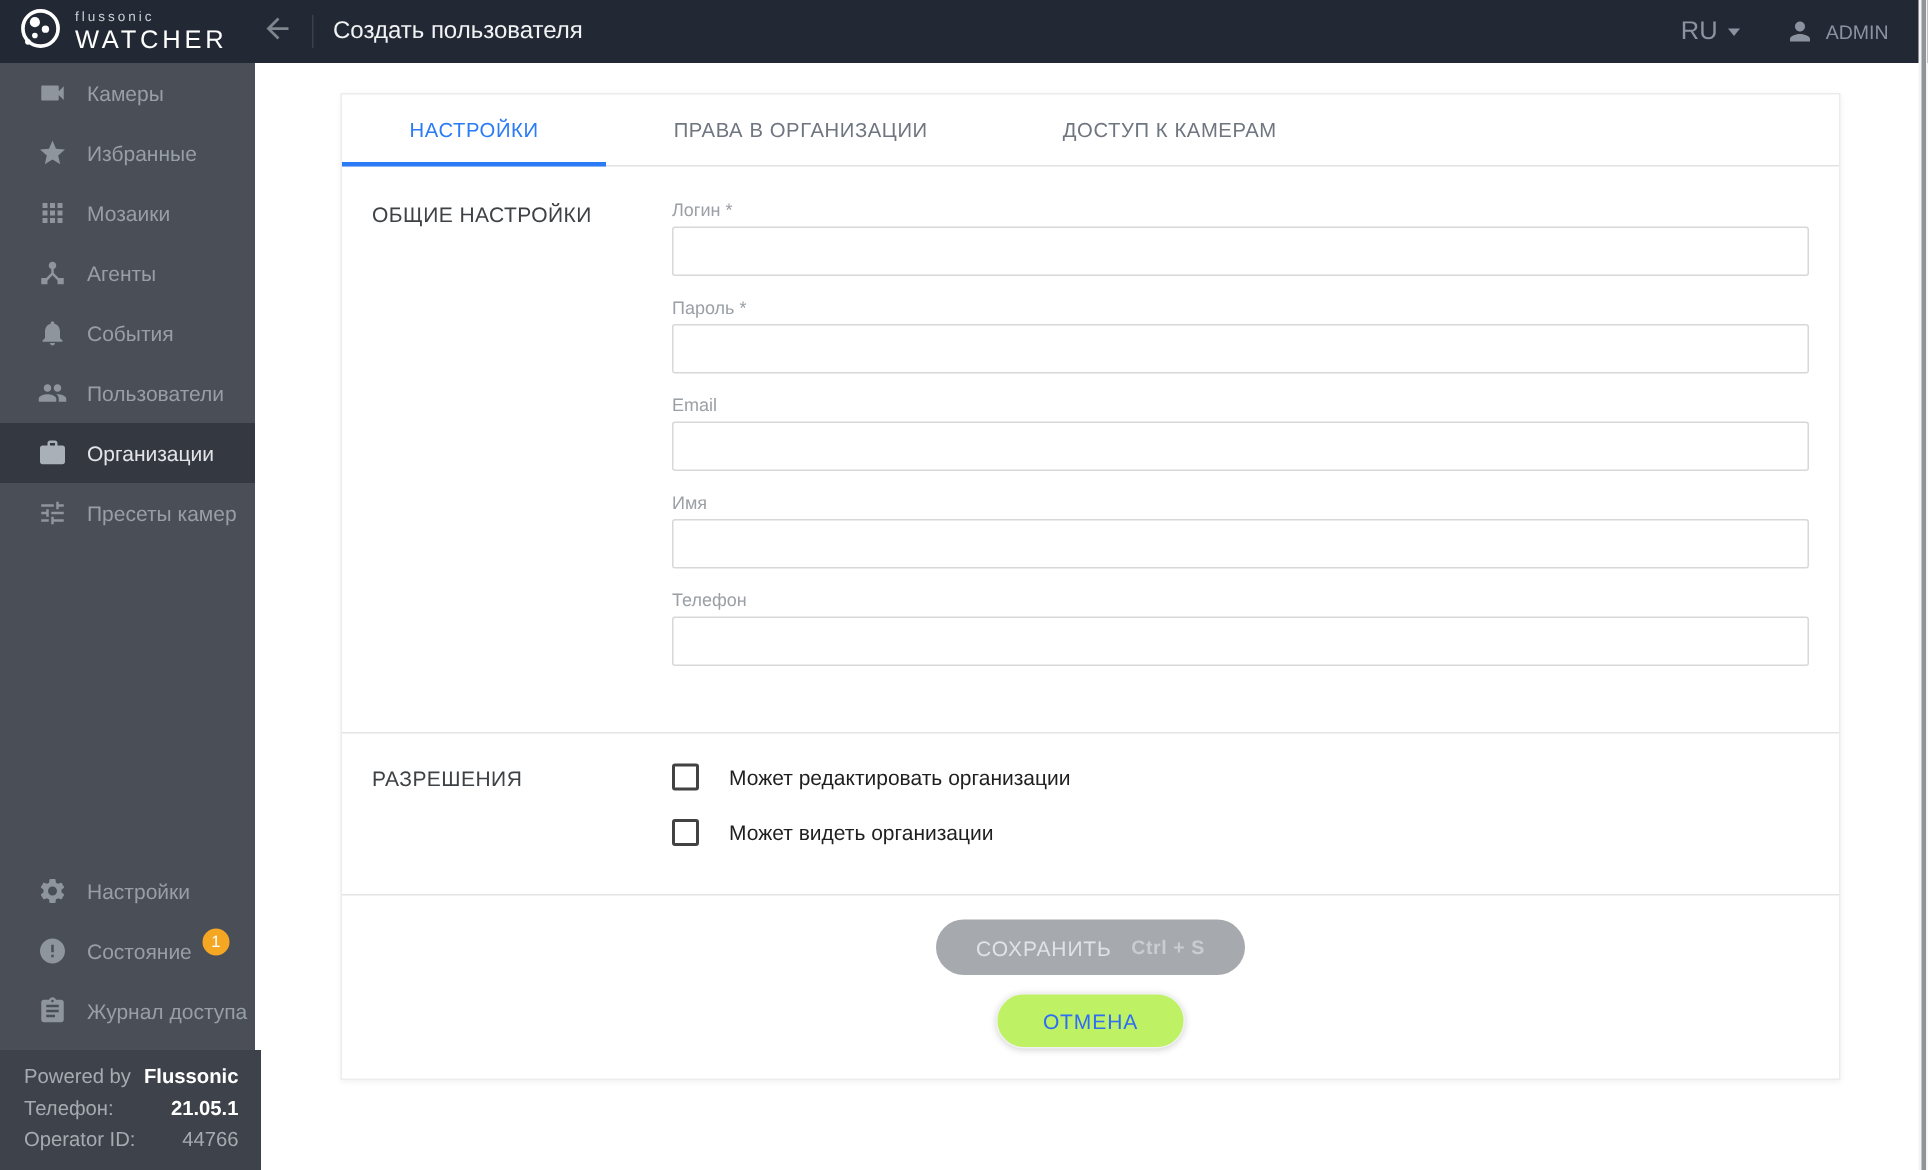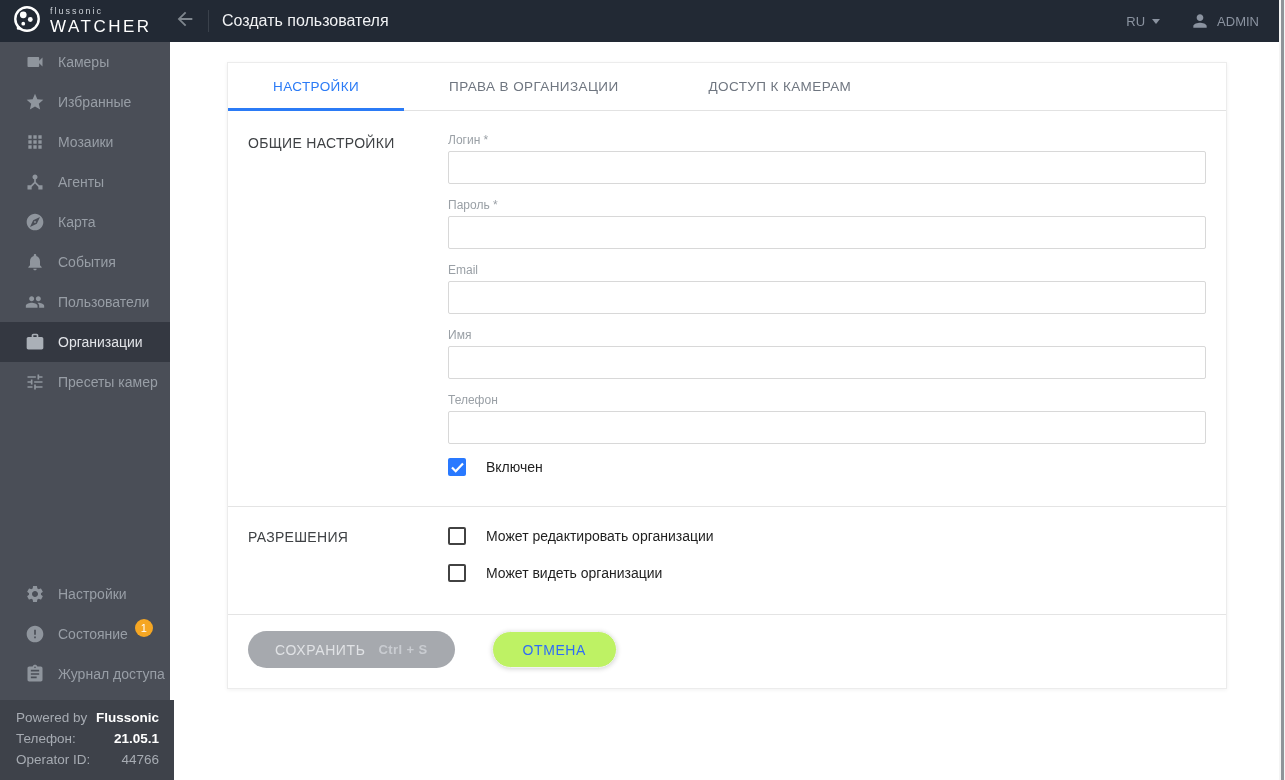--- a/index.html
+++ b/index.html
@@ -11,21 +11,21 @@
     background:#222934; display:flex; align-items:center; z-index:5; }
   .brand { width:170px; flex:none; display:flex; align-items:center; padding-left:12px; gap:8px; }
   .brand-text { display:flex; flex-direction:column; line-height:1; }
   .brand-top { font-size:9px; color:#cdd2d8; letter-spacing:2px; margin-bottom:2px; }
   .brand-bottom { font-size:17px; color:#fff; letter-spacing:2.5px; font-weight:300; }
   .back-btn { width:26px; height:26px; display:flex; align-items:center; justify-content:center;
     color:#7f868e; cursor:pointer; margin-left:2px; }
   .topbar-divider { width:1px; height:22px; background:#3a414b; margin:0 13px 0 10px; }
   .page-title { color:#f1f2f4; font-size:16px; font-weight:400; }
   .topbar-spacer { flex:1; }
-  .lang { display:flex; align-items:center; gap:7px; color:#8b93a0; font-size:13px;
+  .lang { display:flex; align-items:center; gap:7px; color:#8b93a0; font-size:17px;
     cursor:pointer; margin-right:30px; }
   .caret { width:0; height:0; border-left:4px solid transparent; border-right:4px solid transparent;
     border-top:5px solid #8b93a0; }
   .user { display:flex; align-items:center; gap:7px; color:#8b93a0; font-size:13px;
     cursor:pointer; margin-right:26px; }
   .user svg { display:block; }
 
   
   .sidebar { position:absolute; left:0; top:42px; width:170px; height:738px;
     background:#4a4e57; z-index:4; }
@@ -72,21 +72,21 @@
   .cb { width:18px; height:18px; border-radius:2px; flex:none; cursor:pointer; }
   .cb.checked { background:#2979ff; display:flex; align-items:center; justify-content:center; }
   .cb.unchecked { border:2px solid #424242; background:#fff; }
   .cb-label { margin-left:20px; font-size:14px; color:#1f1f1f; }
   .enabled-row { margin-top:12px; }
   .perm-row + .perm-row { margin-top:19px; }
   .perm-section { padding:20px 20px 32px 20px; }
 
   .hdivider { height:1px; background:#e4e4e4; }
 
-  .btn-row { display:flex; align-items:center; gap:37px; padding:16px 20px 20px 20px; }
+  .btn-row { display:flex; align-items:center; gap:12px; padding:16px 20px 20px 20px;flex-direction:column; }
   .btn { height:37px; border-radius:19px; border:none; display:flex; align-items:center;
     font-size:14px; letter-spacing:.6px; cursor:pointer;
     font-family:"Liberation Sans", sans-serif; }
   .btn-save { background:#a6a9ae; color:#e0e2e5; padding:0 27px; gap:13px; }
   .btn-save .shortcut { color:#c9ccd1; font-size:13px; letter-spacing:.4px; font-weight:700; }
   .btn-cancel { background:#bef264; color:#2f6df6; padding:0 30px; border:1px solid #f1f1f1;
     box-shadow:0 1px 5px rgba(0,0,0,0.18); }
 
   
   .scrollbar-track { position:absolute; right:0; top:0; width:6px; height:780px;
@@ -168,28 +168,20 @@
 
   <div class="nav-item">
     <span class="nav-icon">
       <svg viewBox="0 0 24 24">
           <path d="M17 16l-4-4V8.82C14.16 8.4 15 7.3 15 6c0-1.66-1.34-3-3-3S9 4.34 9 6c0 1.3.84 2.4 2 2.82V12l-4 4H3v5h5v-3.05l4-4.2 4 4.2V21h5v-5h-4z"></path>
         </svg>
     </span>
     <span>Агенты</span>
   </div>
 
-  <div class="nav-item">
-    <span class="nav-icon">
-      <svg viewBox="0 0 24 24">
-          <path d="M12 2C6.48 2 2 6.48 2 12s4.48 10 10 10 10-4.48 10-10S17.52 2 12 2zm2.19 12.19L6 18l3.81-8.19L18 6l-3.81 8.19zM12 10.9c-.61 0-1.1.49-1.1 1.1s.49 1.1 1.1 1.1 1.1-.49 1.1-1.1-.49-1.1-1.1-1.1z"></path>
-        </svg>
-    </span>
-    <span>Карта</span>
-  </div>
 
   <div class="nav-item">
     <span class="nav-icon">
       <svg viewBox="0 0 24 24">
           <path d="M12 22c1.1 0 2-.9 2-2h-4c0 1.1.89 2 2 2zm6-6v-5c0-3.07-1.64-5.64-4.5-6.32V4c0-.83-.67-1.5-1.5-1.5s-1.5.67-1.5 1.5v.68C7.63 5.36 6 7.92 6 11v5l-2 2v1h16v-1l-2-2z"></path>
         </svg>
     </span>
     <span>События</span>
   </div>
 
@@ -290,28 +282,20 @@
         </div>
         <div class="field">
           <span class="f-label">Имя</span>
           <input type="text" value="" style="">
         </div>
         <div class="field">
           <span class="f-label">Телефон</span>
           <input type="text" value="" style="">
         </div>
 
-        <div class="checkbox-row enabled-row">
-          <span class="cb checked">
-            <svg width="13" height="11" viewBox="0 0 13 11">
-              <polyline points="1,5.5 4.7,9.2 12,1.4" fill="none" stroke="#fff" stroke-width="2.2"></polyline>
-            </svg>
-          </span>
-          <span class="cb-label">Включен</span>
-        </div>
       </div>
     </div>
 
     <div class="hdivider"></div>
 
     <div class="section perm-section">
       <div class="section-title">РАЗРЕШЕНИЯ</div>
       <div class="fields">
         <div class="checkbox-row perm-row">
           <span class="cb unchecked"></span>

